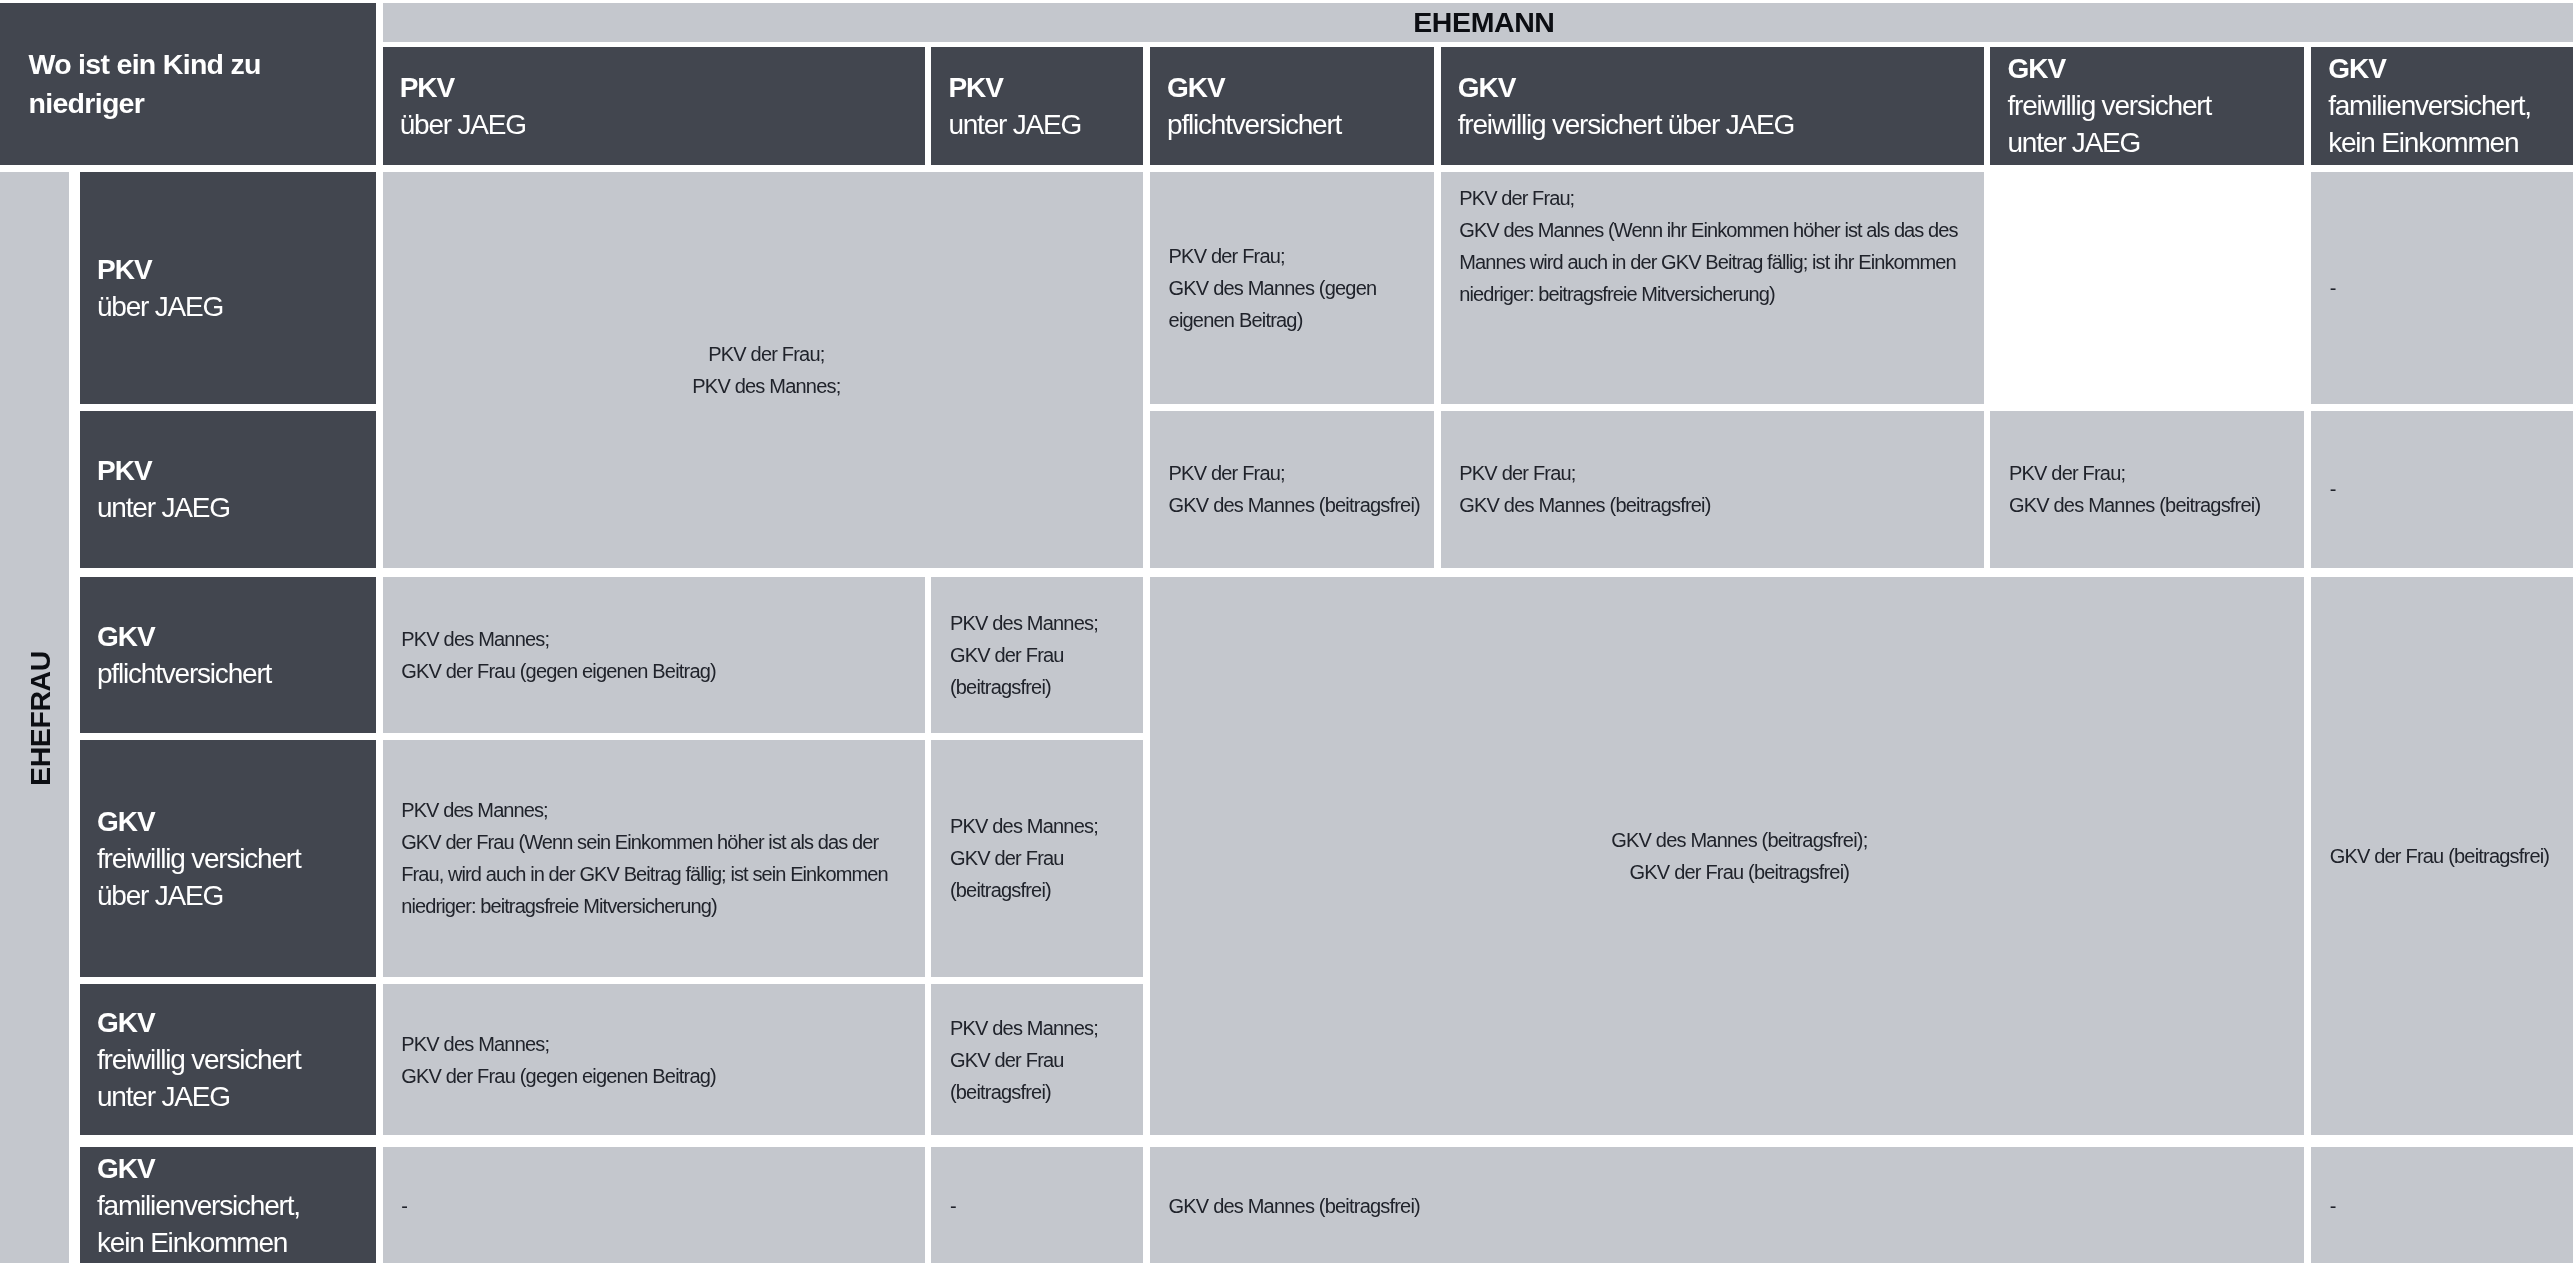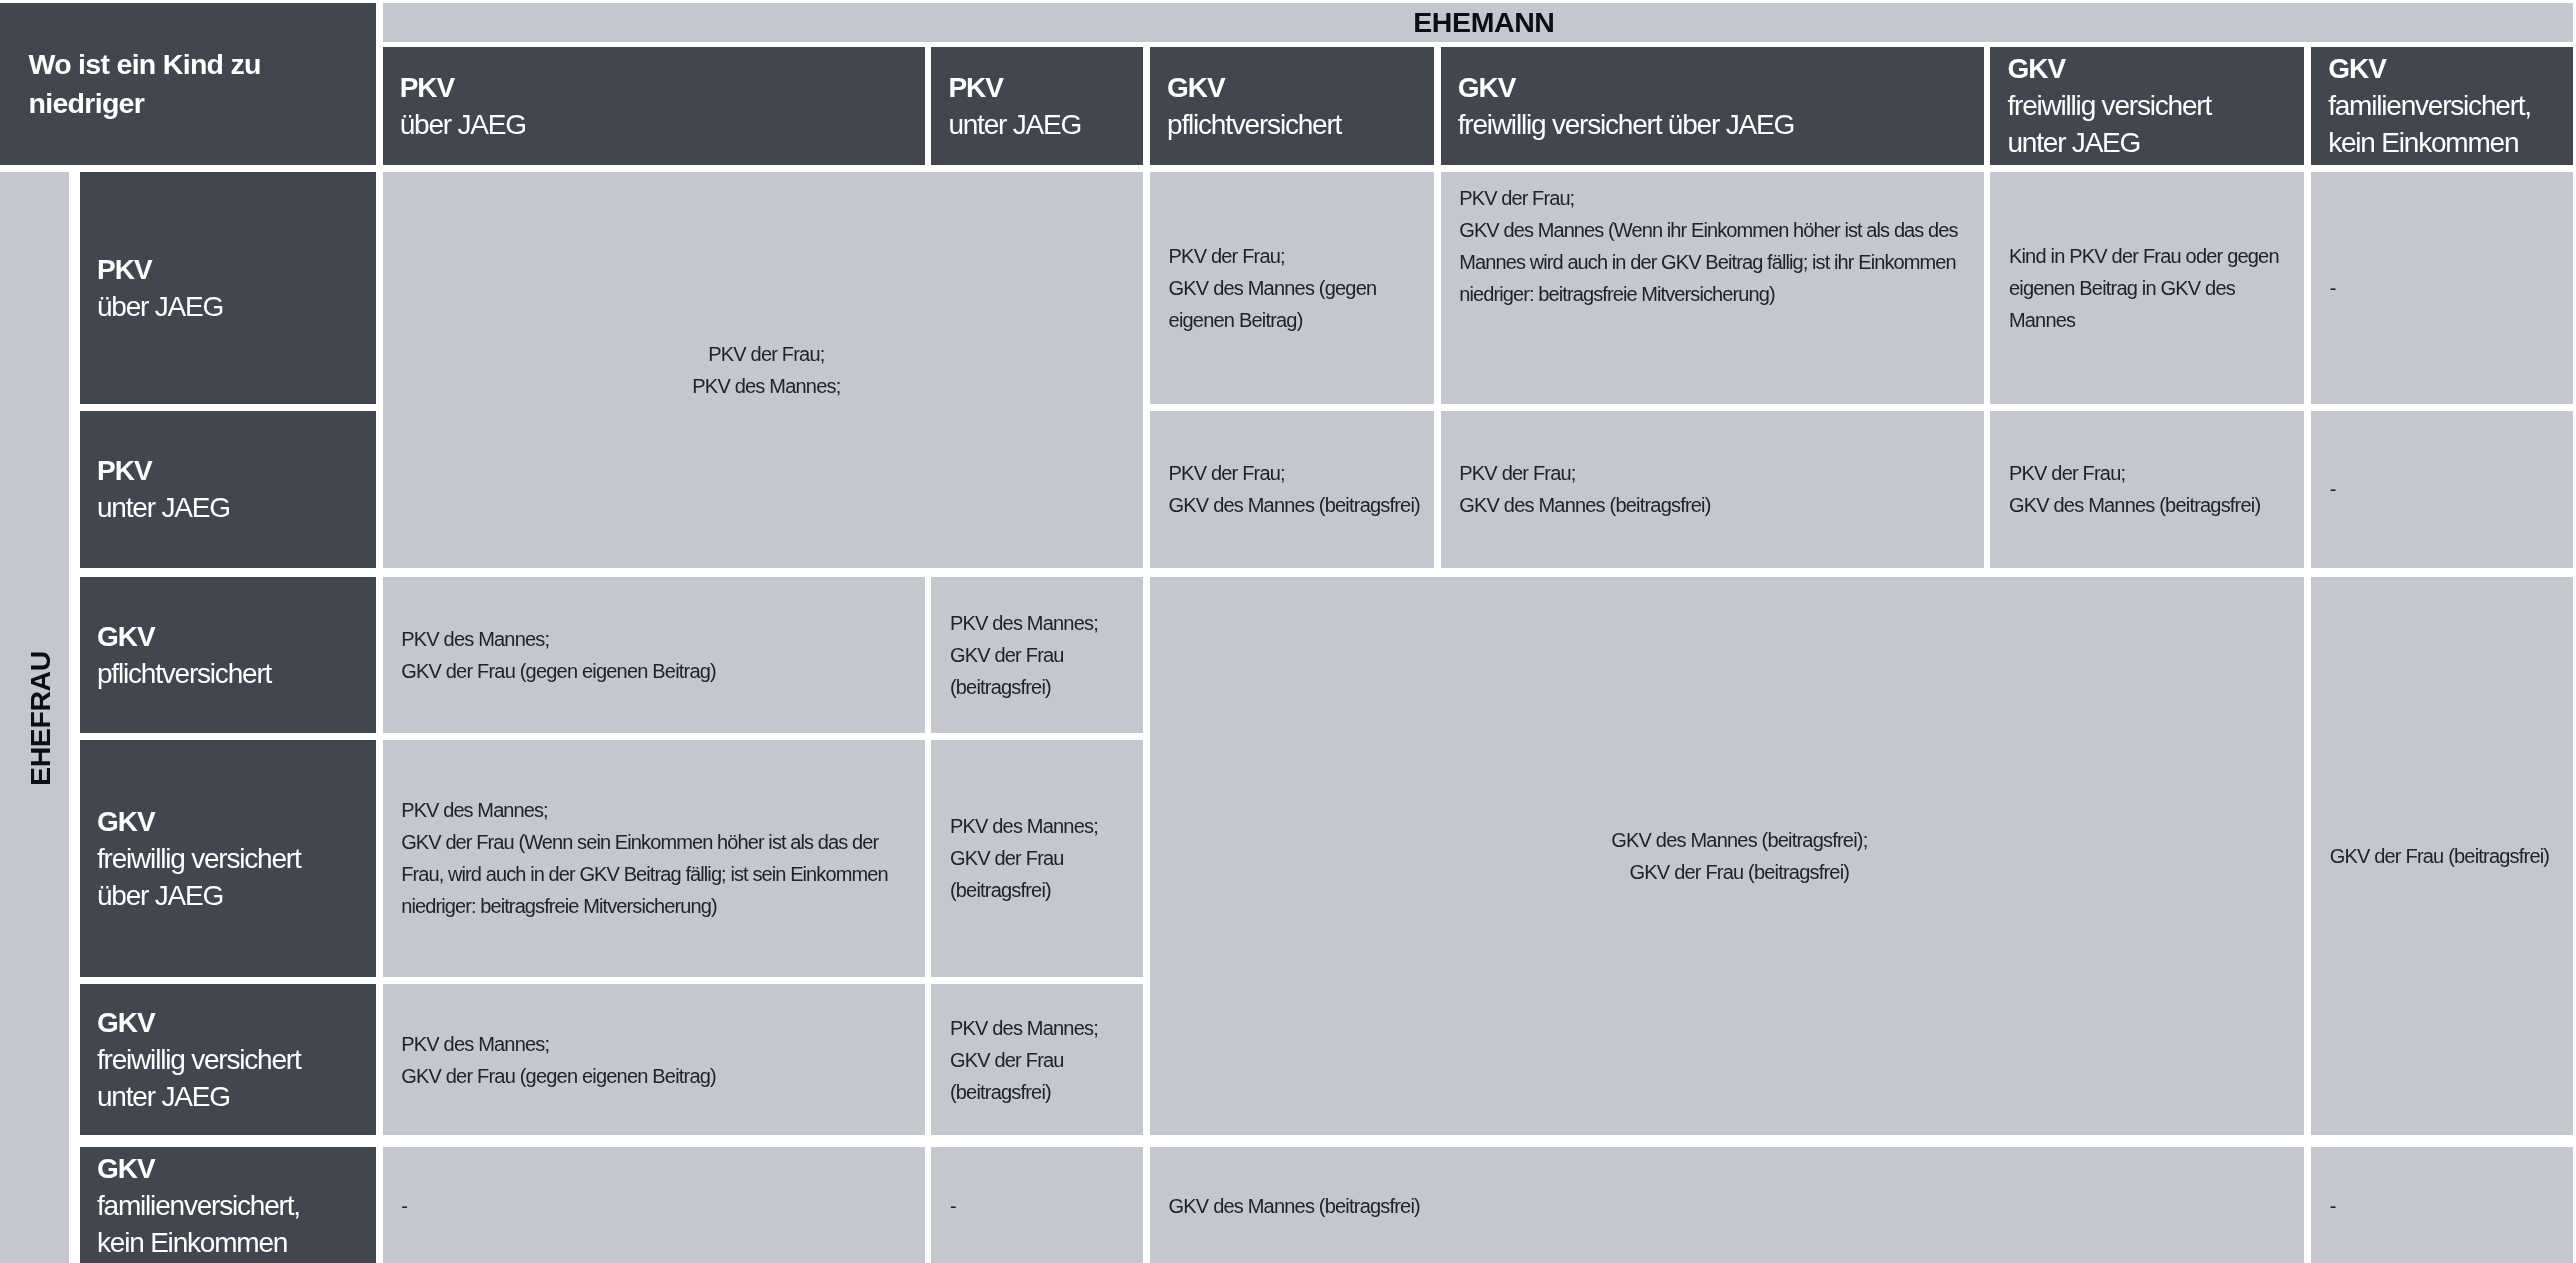--- a/index.html
+++ b/index.html
@@ -110,23 +110,20 @@
   </div>
 
   <div class="cell light bodycell" style="grid-area:5/9/6/10;">
     <span class="body-txt">PKV der Frau;
 GKV des Mannes (gegen eigenen Beitrag)</span>
   </div>
   <div class="cell light bodycell v-top" style="grid-area:5/11/6/12;">
     <span class="body-txt" style="letter-spacing:-0.9px;">PKV der Frau;
 GKV des Mannes (Wenn ihr Einkommen höher ist als das des Mannes wird auch in der GKV Beitrag fällig; ist ihr Einkommen niedriger: beitragsfreie Mitversicherung)</span>
   </div>
-  <div class="cell light bodycell" style="grid-area:5/13/6/14;">
-    <span class="body-txt">Kind in PKV der Frau oder gegen eigenen Beitrag in GKV des Mannes</span>
-  </div>
   <div class="cell light bodycell" style="grid-area:5/15/6/16;">
     <span class="body-txt">-</span>
   </div>
 
   <div class="cell light bodycell" style="grid-area:7/9/8/10;">
     <span class="body-txt">PKV der Frau;
 GKV des Mannes (beitragsfrei)</span>
   </div>
   <div class="cell light bodycell" style="grid-area:7/11/8/12;">
     <span class="body-txt">PKV der Frau;

